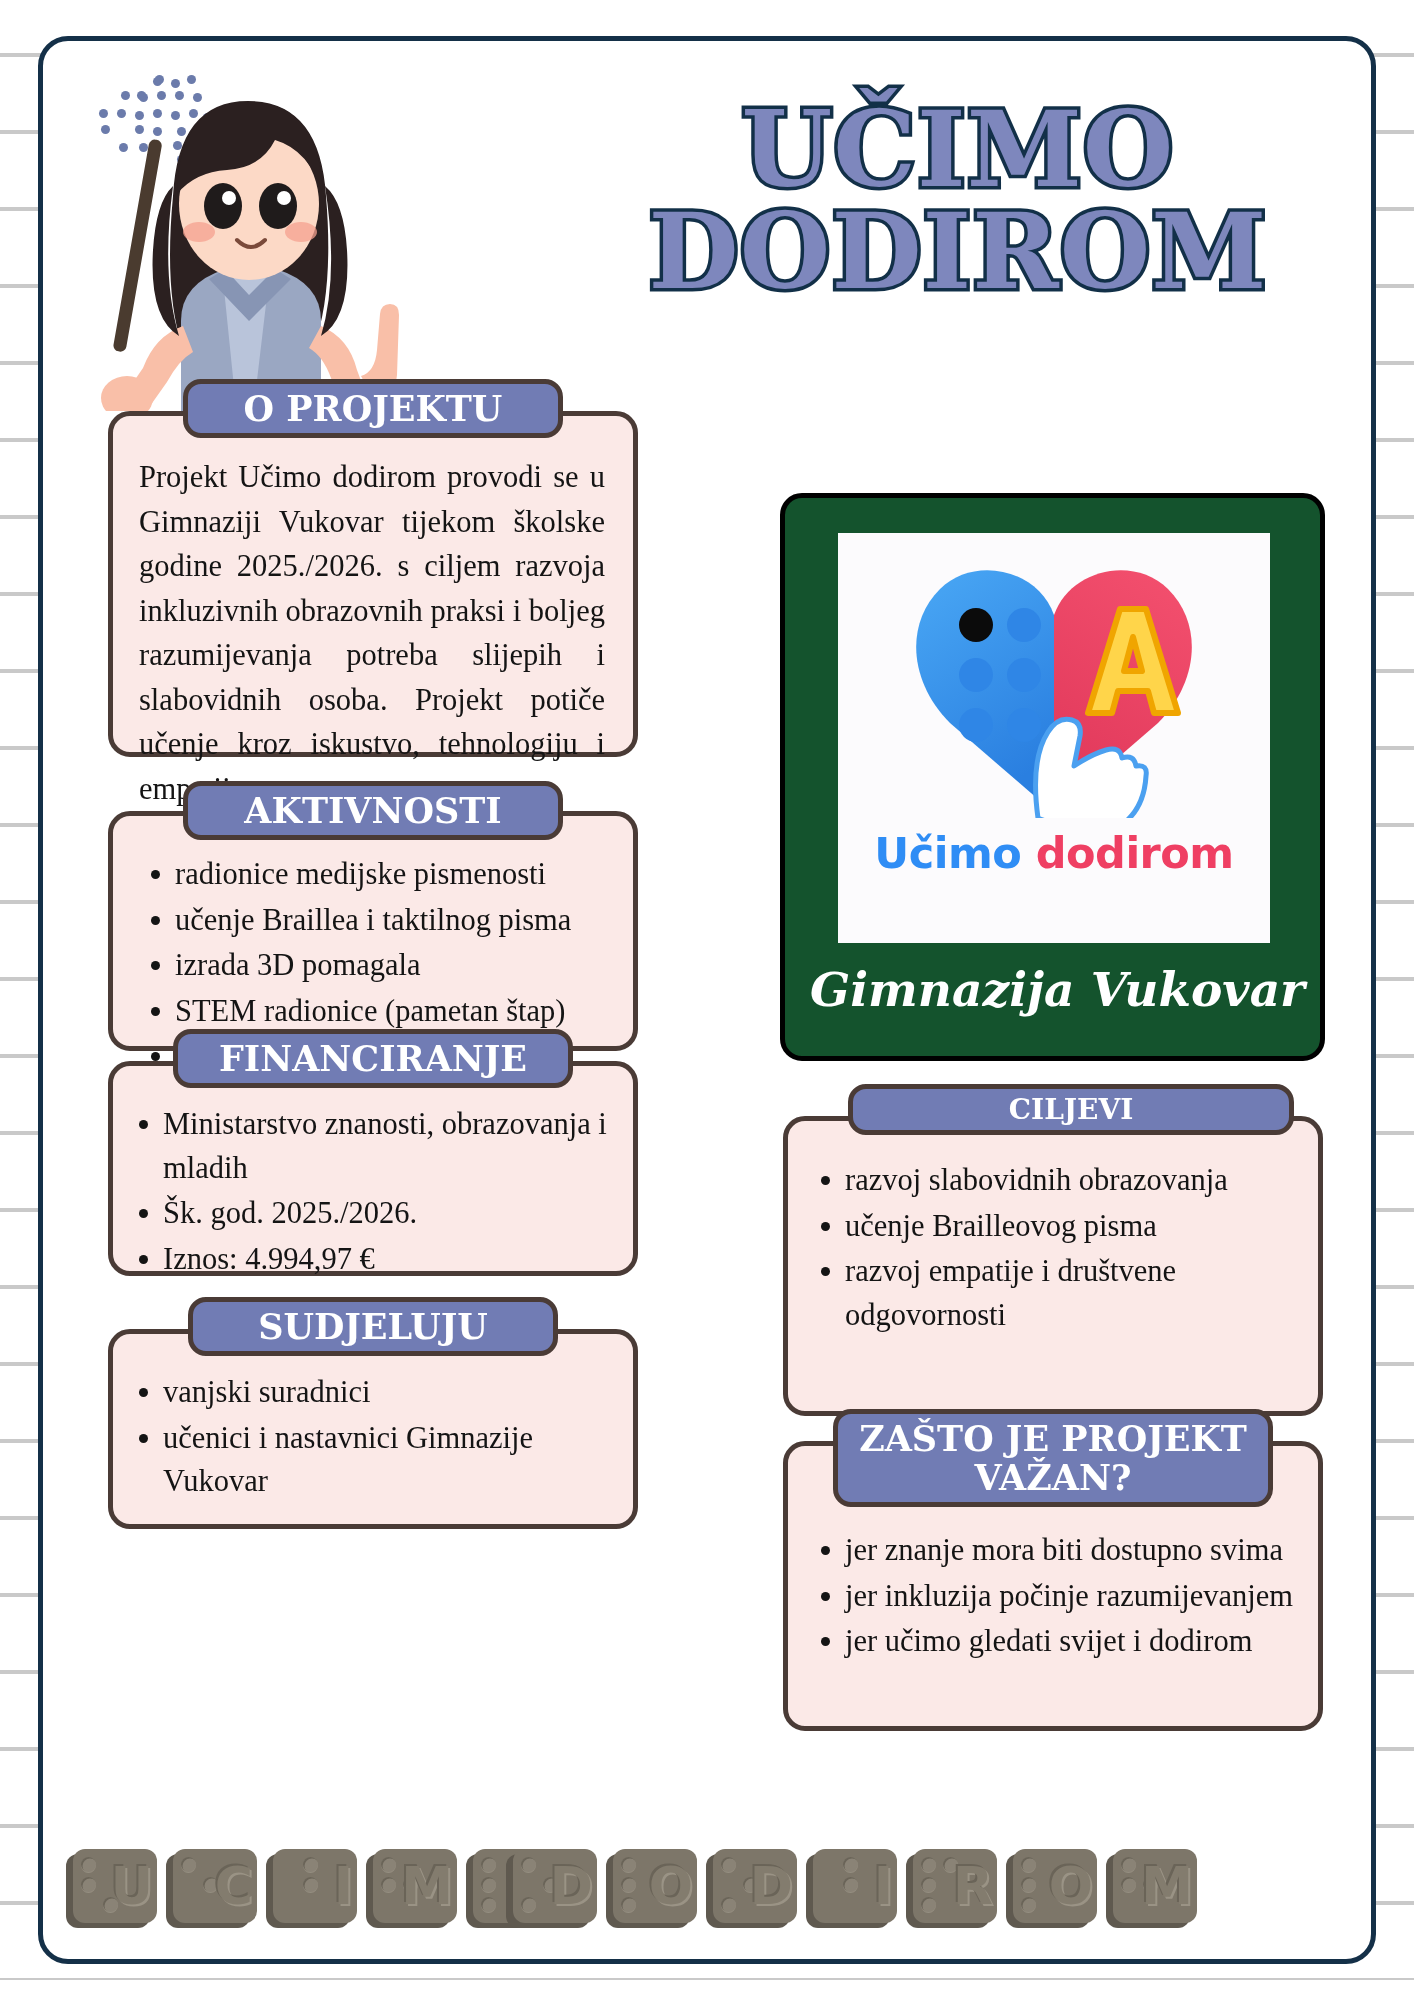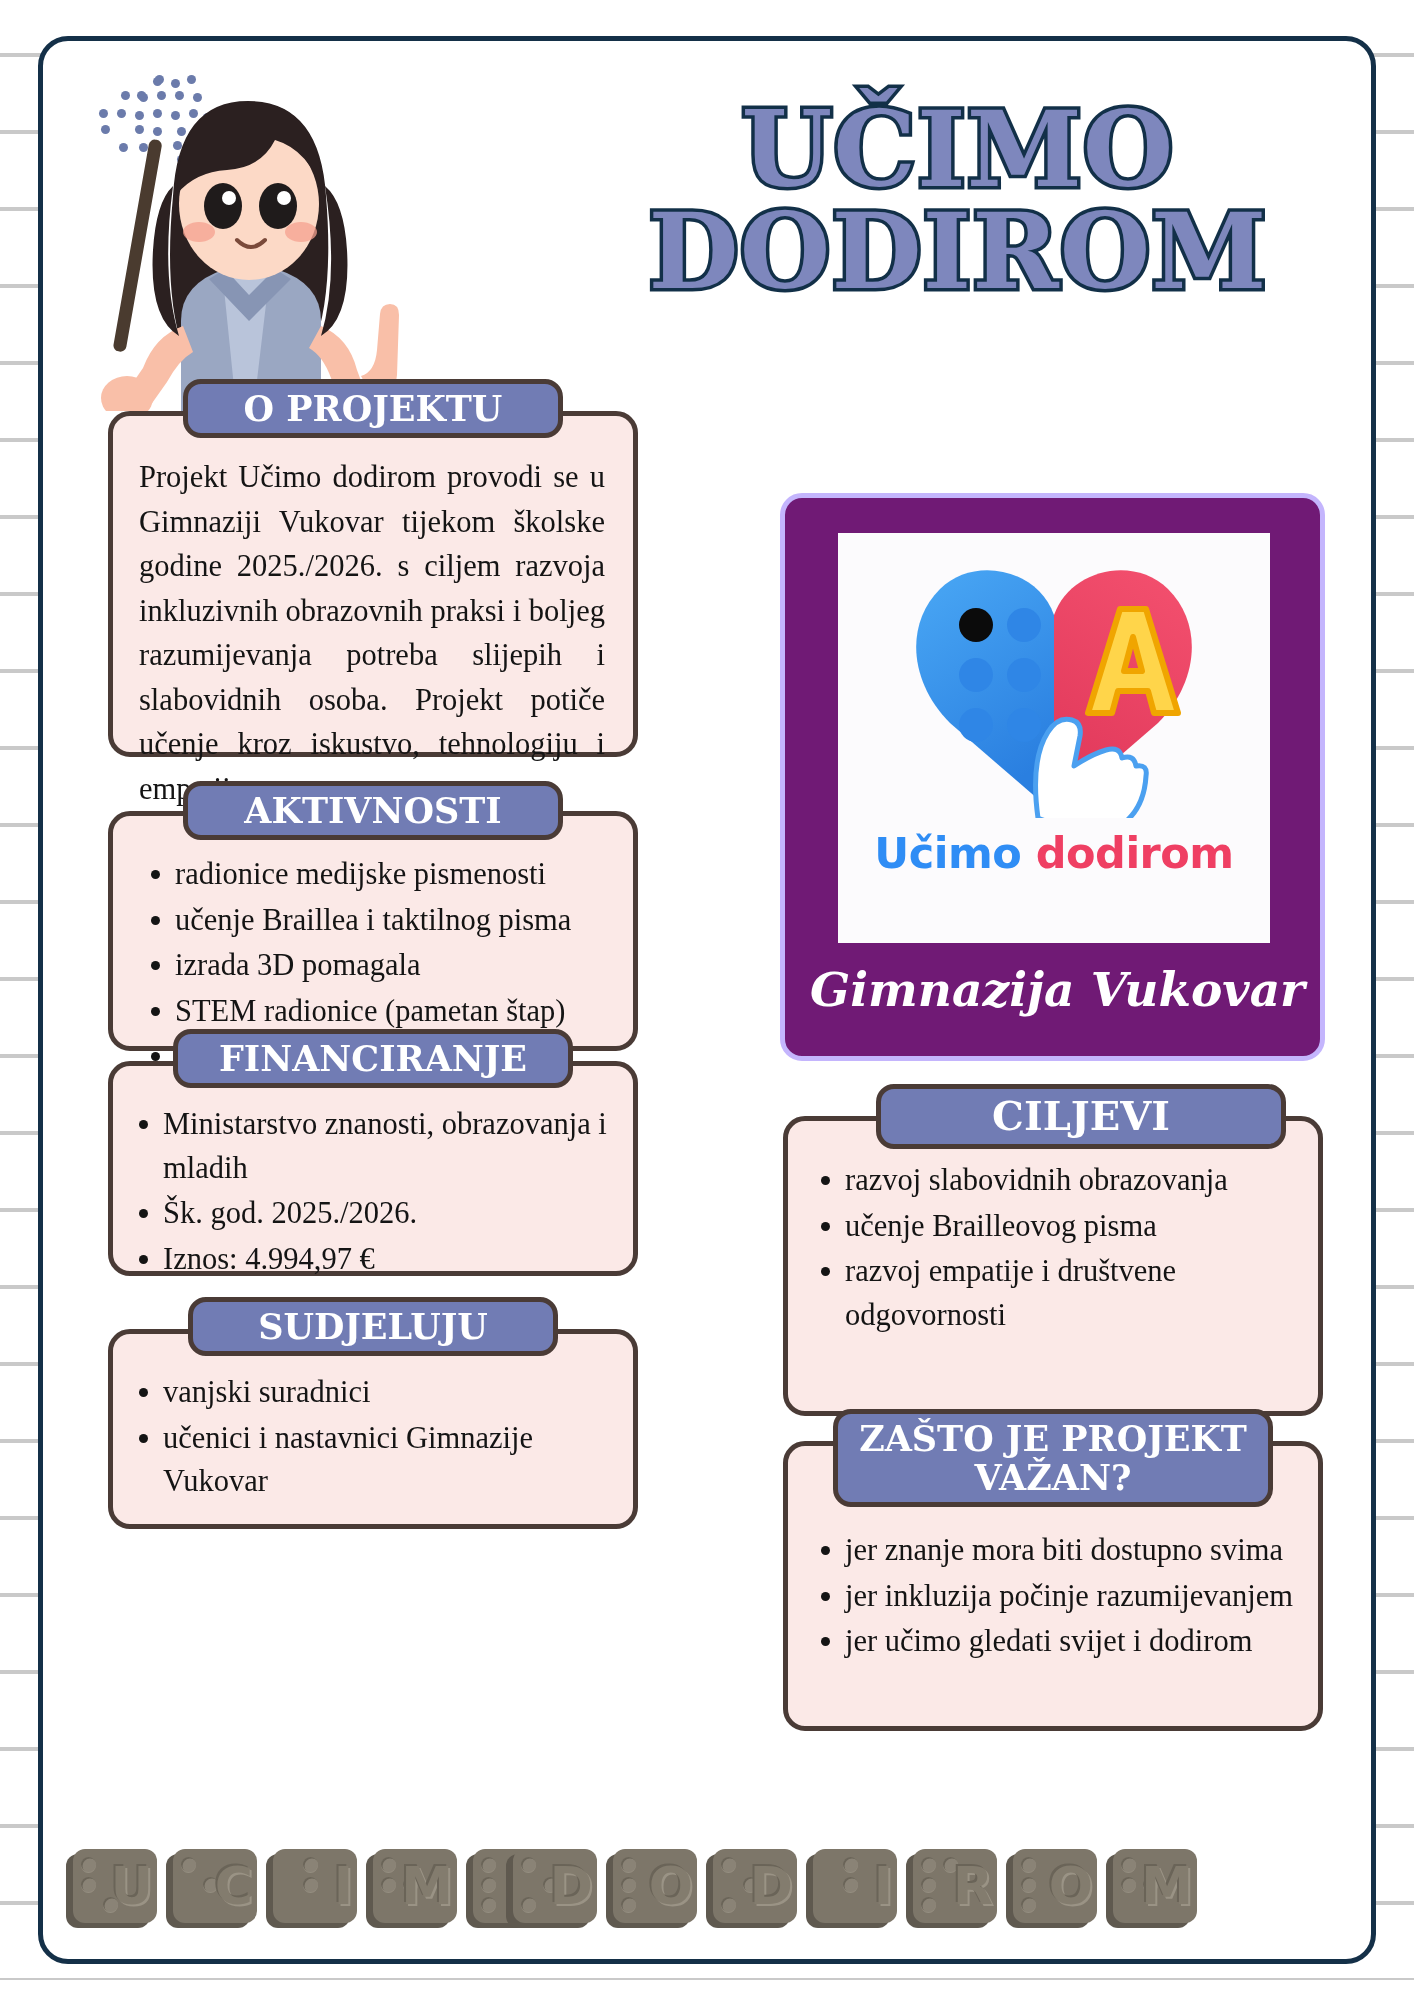--- a/index.html
+++ b/index.html
@@ -108,22 +108,22 @@
     content: "";
     position: absolute; left: 8px; top: 17px;
     width: 9px; height: 9px; border-radius: 50%;
     background: #141414;
   }
 
   
   #logo-panel {
     position: absolute;
     left: 737px; top: 452px; width: 545px; height: 568px;
-    background: #701a75;
-    border: 5px solid #c4b5fd;
+    background: #14532d;
+    border: 5px solid #000000;
     border-radius: 22px;
   }
   #logo-inner {
     position: absolute;
     left: 53px; top: 35px; width: 432px; height: 410px;
     background: #fcfbfd;
   }
   #logo-art { position: absolute; left: 50px; top: 30px; width: 332px; height: 255px; }
   #logo-wordmark {
     position: absolute; left: 0; top: 295px; width: 432px;
@@ -322,21 +322,21 @@
       </svg>
       <div id="logo-wordmark">
         <span class="w1">Učimo</span>
         <span class="w2">dodirom</span>
       </div>
     </div>
     <div id="logo-school">Gimnazija Vukovar</div>
   </div>
 
   <div class="section" style="left:740px; top:1075px; width:540px; height:300px;"></div>
-  <div class="section-head" style="left:805px; top:1043px; width:410px; font-size:40px;margin-left:28px;">
+  <div class="section-head" style="left:805px; top:1043px; width:446px; font-size:28px;">
     <span>CILJEVI</span>
   </div>
   <ul class="bullets" style="position:absolute; left:770px; top:1118px; width:490px;">
     <li>razvoj slabovidnih obrazovanja</li>
     <li>učenje Brailleovog pisma</li>
     <li>razvoj empatije i društvene odgovornosti</li>
   </ul>
 
   <div class="section" style="left:740px; top:1400px; width:540px; height:290px;"></div>
   <div class="section-head" style="left:790px; top:1368px; width:440px; font-size:35px;">

